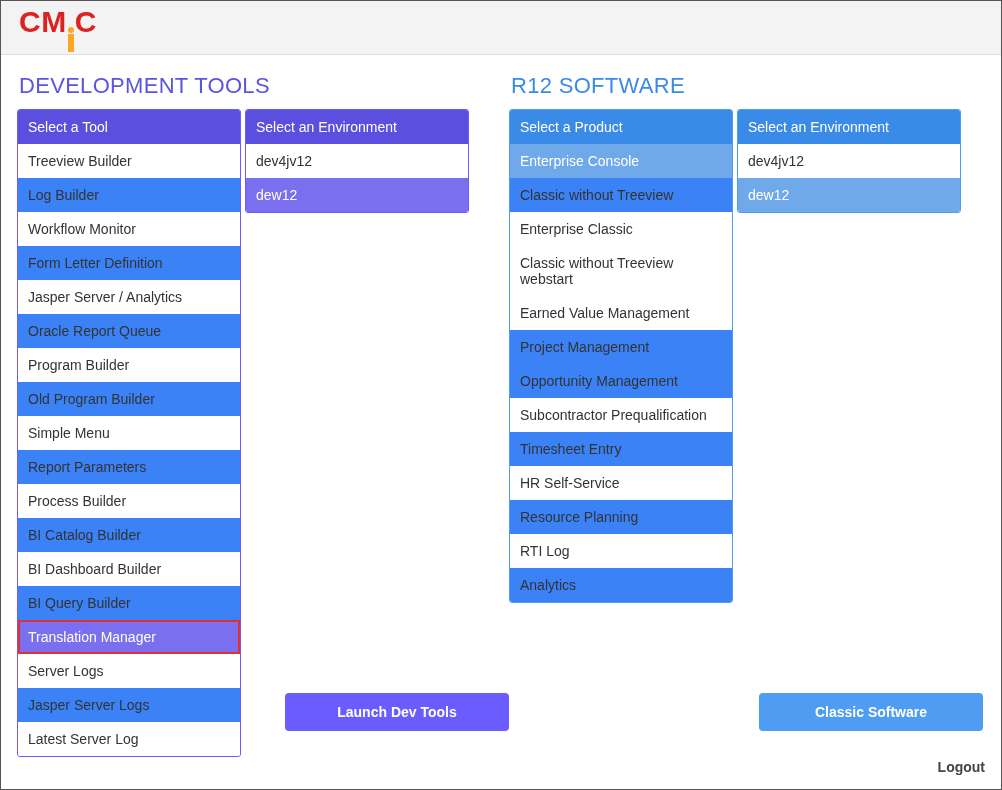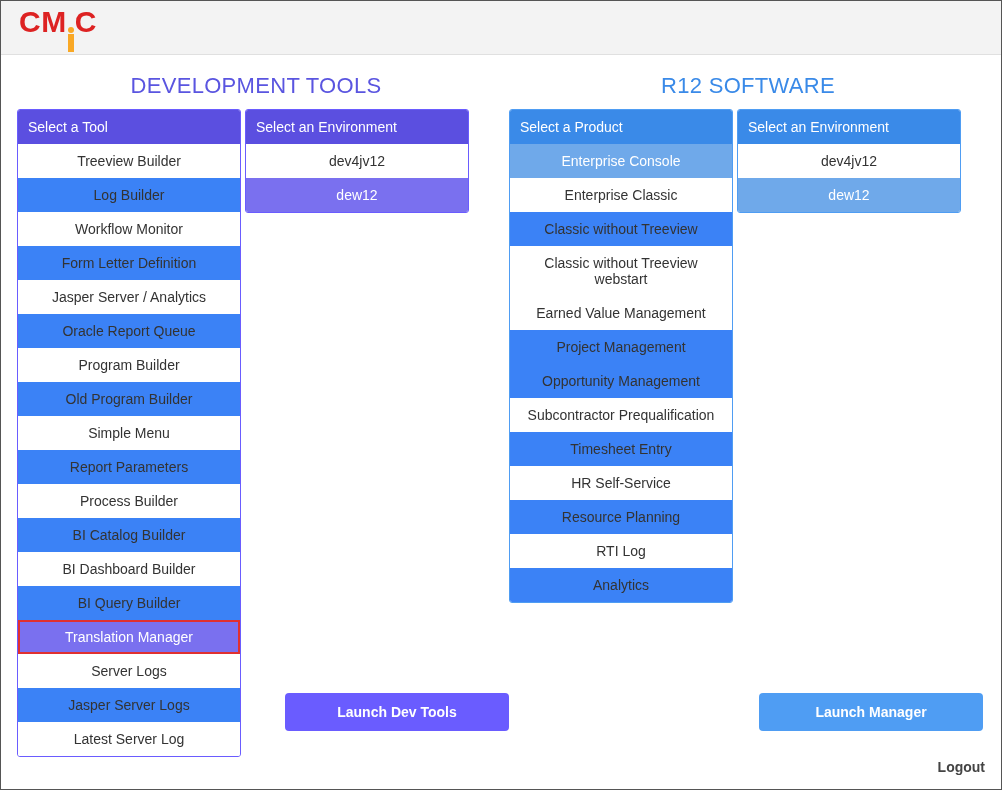--- a/index.html
+++ b/index.html
@@ -59,21 +59,20 @@
   .section {
     flex: 1;
     display: flex;
     flex-direction: column;
   }
   .section-title {
     font-size: 22px;
     font-weight: 400;
     margin: 4px 0 10px 2px;
     letter-spacing: 0.3px;
-    text-align: center;
   }
   .purple .section-title { color: #5a55e0; }
   .blue   .section-title { color: #3a8ae8; }
 
   .columns { display: flex; gap: 4px; }
 
   .panel {
     border: 1px solid;
     border-radius: 3px;
     overflow: hidden;
@@ -89,21 +88,20 @@
   }
   .purple .panel-header { background: #5b4fe0; }
   .blue   .panel-header { background: #3a8ae8; }
 
   .list-item {
     padding: 9px 10px;
     font-size: 14px;
     color: #333;
     cursor: pointer;
     background: #fff;
-    text-align: center;
   }
   .list-item.alt { background: #3b82f6; }
   .purple .list-item.selected { background: #7a70ef; color: #fff; }
   .blue   .list-item.selected { background: #6fa9ea; color: #fff; }
 
   .highlight-outline {
     outline: 2px solid #e03030;
     outline-offset: -2px;
   }
 
@@ -186,22 +184,22 @@
       </div>
     </div>
   </div>
 
   <div class="section blue">
     <div class="section-title">R12 SOFTWARE</div>
     <div class="columns">
       <div class="panel col-prod">
         <div class="panel-header">Select a Product</div>
         <div class="list-item selected">Enterprise Console</div>
+        <div class="list-item alt">Classic without Treeview</div>
         <div class="list-item">Enterprise Classic</div>
-        <div class="list-item alt">Classic without Treeview</div>
         <div class="list-item">Classic without Treeview webstart</div>
         <div class="list-item">Earned Value Management</div>
         <div class="list-item alt">Project Management</div>
         <div class="list-item alt">Opportunity Management</div>
         <div class="list-item">Subcontractor Prequalification</div>
         <div class="list-item alt">Timesheet Entry</div>
         <div class="list-item">HR Self-Service</div>
         <div class="list-item alt">Resource Planning</div>
         <div class="list-item">RTI Log</div>
         <div class="list-item alt">Analytics</div>
@@ -210,15 +208,15 @@
         <div class="panel-header">Select an Environment</div>
         <div class="list-item">dev4jv12</div>
         <div class="list-item selected">dew12</div>
       </div>
     </div>
   </div>
 
 </div>
 
 <button class="btn purple-btn">Launch Dev Tools</button>
-<button class="btn blue-btn">Launch Manager</button>
+<button class="btn blue-btn">Classic Software</button>
 
 <div class="logout">Logout</div>
 
 </body></html>

